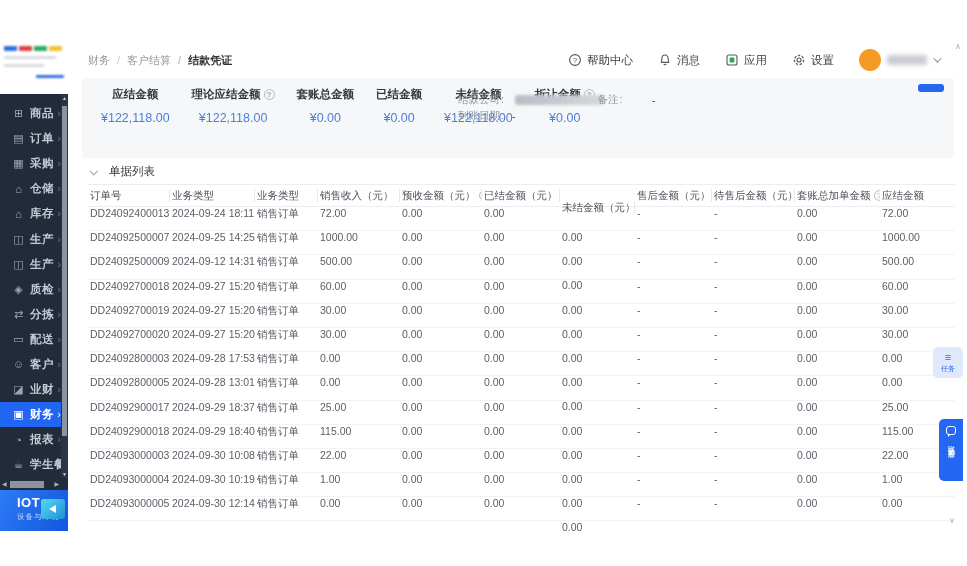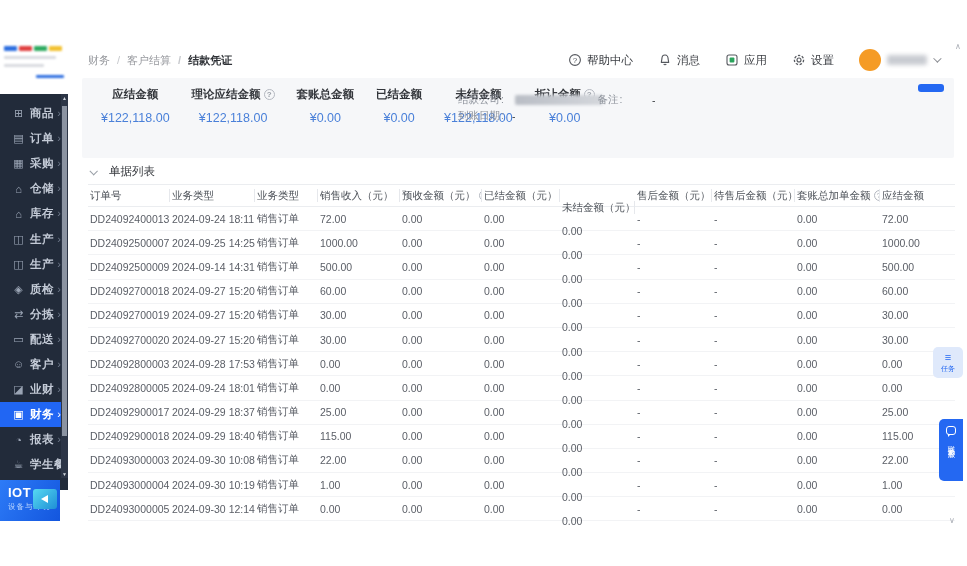--- a/index.html
+++ b/index.html
@@ -33,21 +33,21 @@
   .s-vscroll { position:absolute; left:61px; top:94px; width:7px; height:384px; background:#2c3546; }
   .s-vscroll .vthumb { position:absolute; left:1px; top:12px; width:5px; height:330px; background:#8b93a1; }
   .s-vscroll .varrow { position:absolute; left:0; width:7px; text-align:center; font-size:5px; color:#cfd4db; }
   .s-vscroll .va-up { top:1px; } .s-vscroll .va-down { bottom:1px; }
   .s-hscroll { position:absolute; left:0; top:478px; width:68px; height:12px; background:#222b3a; }
   .s-hscroll .harrow { position:absolute; top:2px; font-size:6px; color:#aab1bc; }
   .s-hscroll .ha-left { left:2px; } .s-hscroll .ha-right { right:9px; }
   .s-hscroll .hthumb { position:absolute; left:10px; top:2.5px; width:34px; height:7px; background:#8b93a1; }
 
   
-  .iot { position:absolute; left:0; top:480px; width:60px; height:41px; background:linear-gradient(120deg,#2d7bf7,#1356de); padding:5px 8px; overflow:hidden; cursor:pointer; }
+  .iot { position:absolute; left:0; top:490px; width:68px; height:41px; background:linear-gradient(120deg,#2d7bf7,#1356de); padding:5px 17px; overflow:hidden; cursor:pointer; }
   .iot-title { color:#fff; font-size:13px; font-weight:800; letter-spacing:.5px; }
   .iot-sub { color:#bcd7ff; font-size:7.5px; margin-top:2px; letter-spacing:1px; white-space:nowrap; }
   .iot-icon { position:absolute; right:3px; top:9px; width:24px; height:20px; background:linear-gradient(135deg,#56d9f2,#1f8fd6); border-radius:3px; }
   .iot-icon::after { content:""; position:absolute; left:8px; top:6px; border-left:7px solid #fff; border-top:4px solid transparent; border-bottom:4px solid transparent; transform:rotate(180deg); }
 
   
   .topbar { position:absolute; left:68px; top:40px; width:899px; height:38px; background:#fff; }
   .breadcrumb { position:absolute; left:20px; top:13px; font-size:11px; color:#97999e; display:flex; align-items:center; }
   .crumb { color:#97999e; cursor:pointer; }
   .crumb + .crumb::before { content:"/"; color:#c6c8cc; margin:0 7px; }
@@ -92,21 +92,21 @@
   .act.t-primary { color:#fff; background:#2468f2; border-radius:3px; padding:4px 13px; }
 
   .section-head { position:absolute; left:22px; top:86px; display:flex; align-items:center; gap:13px; font-size:11.5px; font-weight:400; color:#33363b; cursor:pointer; }
   .caret { width:6px; height:6px; border-right:1.3px solid #9ba0a8; border-bottom:1.3px solid #9ba0a8; transform:rotate(45deg) translateY(-1px); }
 
   
   .table { position:absolute; left:20px; top:106px; width:867px; }
   .thead { display:flex; height:23px; align-items:center; border-top:1px solid #ebedf0; border-bottom:1px solid #ebedf0;justify-content:center; }
   .th { display:flex; align-items:center; gap:3px; font-size:10.5px; color:#4e535a; height:13px; padding-left:2px; overflow:hidden; white-space:nowrap; }
   .th:not(:last-of-type) { border-right:1px solid #e6e8ec; }
-  .tbody .tr { display:flex; height:24.2px; align-items:center; border-bottom:1px solid #f2f3f5; cursor:pointer; }
+  .tbody .tr { display:flex; height:24.2px; align-items:flex-start; border-bottom:1px solid #f2f3f5; cursor:pointer; }
   .td { font-size:10.5px; color:#5a5e66; padding-left:2px; overflow:hidden; white-space:nowrap; }
   .thead .th:nth-of-type(1), .tr .td:nth-of-type(1) { width:82px; }
   .thead .th:nth-of-type(2), .tr .td:nth-of-type(2) { width:85px; }
   .thead .th:nth-of-type(3), .tr .td:nth-of-type(3) { width:63px; }
   .thead .th:nth-of-type(4), .tr .td:nth-of-type(4) { width:82px;gap:13px; }
   .thead .th:nth-of-type(5), .tr .td:nth-of-type(5) { width:82px; }
   .thead .th:nth-of-type(6), .tr .td:nth-of-type(6) { width:78px; }
   .thead .th:nth-of-type(7), .tr .td:nth-of-type(7) { width:75px;margin-top:24px; }
   .thead .th:nth-of-type(8), .tr .td:nth-of-type(8) { width:77px; }
   .thead .th:nth-of-type(9), .tr .td:nth-of-type(9) { width:83px; }
@@ -436,21 +436,21 @@
             <div class="td">0.00</div>
             <div class="td">0.00</div>
             <div class="td">0.00</div>
             <div class="td">-</div>
             <div class="td">-</div>
             <div class="td">0.00</div>
             <div class="td">1000.00</div>
           </div>
           <div class="tr">
             <div class="td">DD24092500009</div>
-            <div class="td">2024-09-14 14:31</div>
+            <div class="td">2024-09-12 14:31</div>
             <div class="td">销售订单</div>
             <div class="td">500.00</div>
             <div class="td">0.00</div>
             <div class="td">0.00</div>
             <div class="td">0.00</div>
             <div class="td">-</div>
             <div class="td">-</div>
             <div class="td">0.00</div>
             <div class="td">500.00</div>
           </div>
@@ -501,21 +501,21 @@
             <div class="td">0.00</div>
             <div class="td">0.00</div>
             <div class="td">0.00</div>
             <div class="td">-</div>
             <div class="td">-</div>
             <div class="td">0.00</div>
             <div class="td">0.00</div>
           </div>
           <div class="tr">
             <div class="td">DD24092800005</div>
-            <div class="td">2024-09-24 18:01</div>
+            <div class="td">2024-09-28 13:01</div>
             <div class="td">销售订单</div>
             <div class="td">0.00</div>
             <div class="td">0.00</div>
             <div class="td">0.00</div>
             <div class="td">0.00</div>
             <div class="td">-</div>
             <div class="td">-</div>
             <div class="td">0.00</div>
             <div class="td">0.00</div>
           </div>

